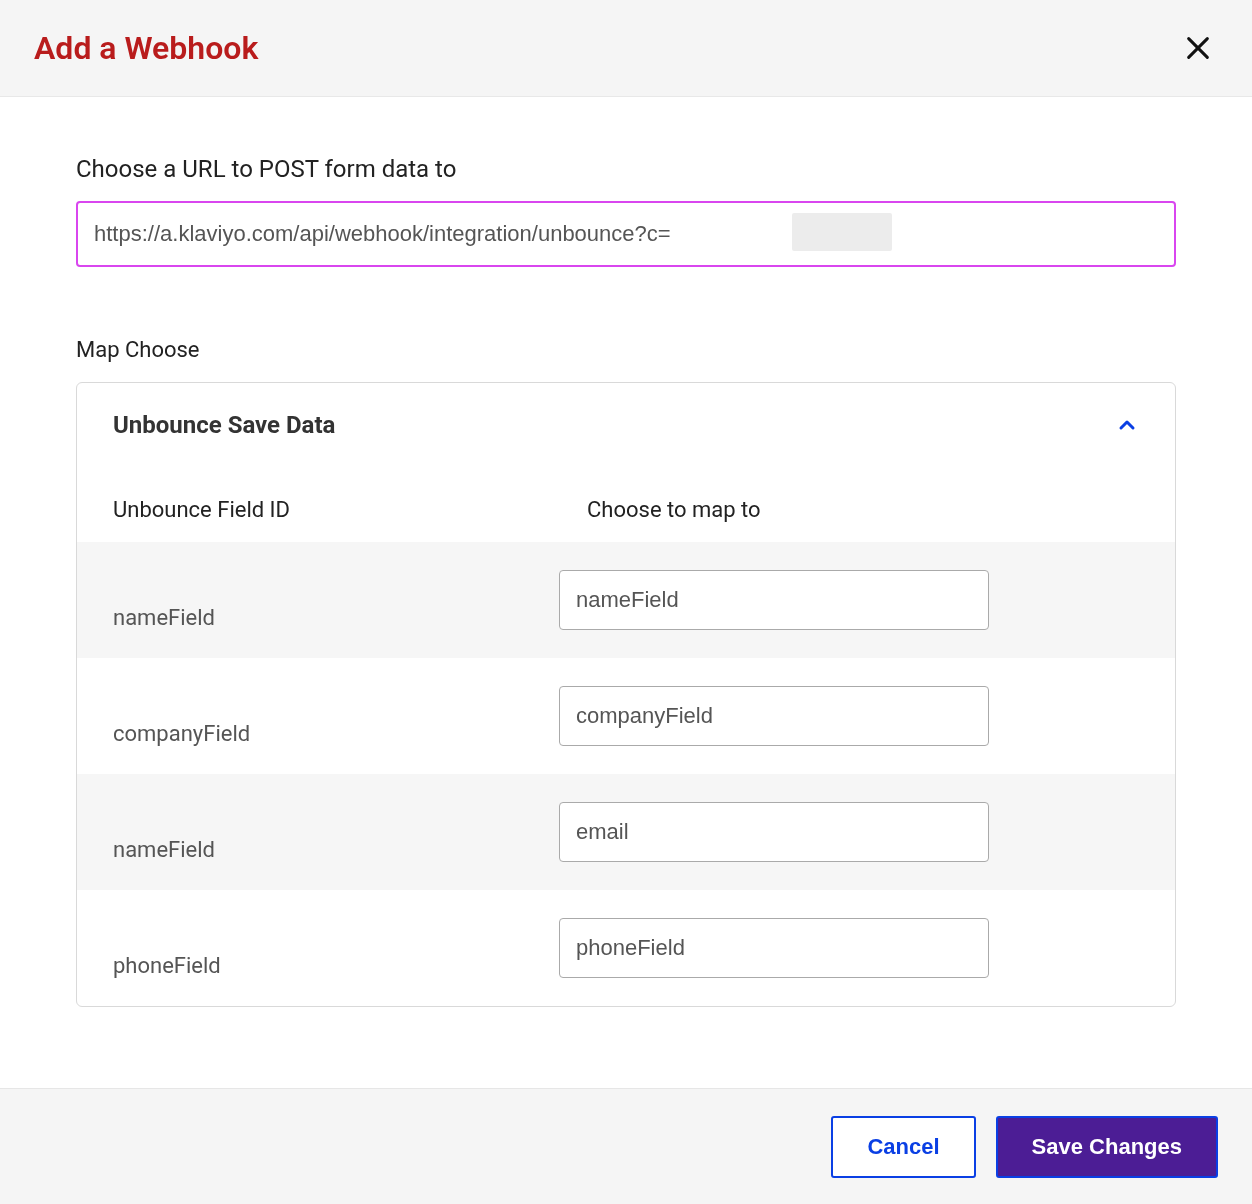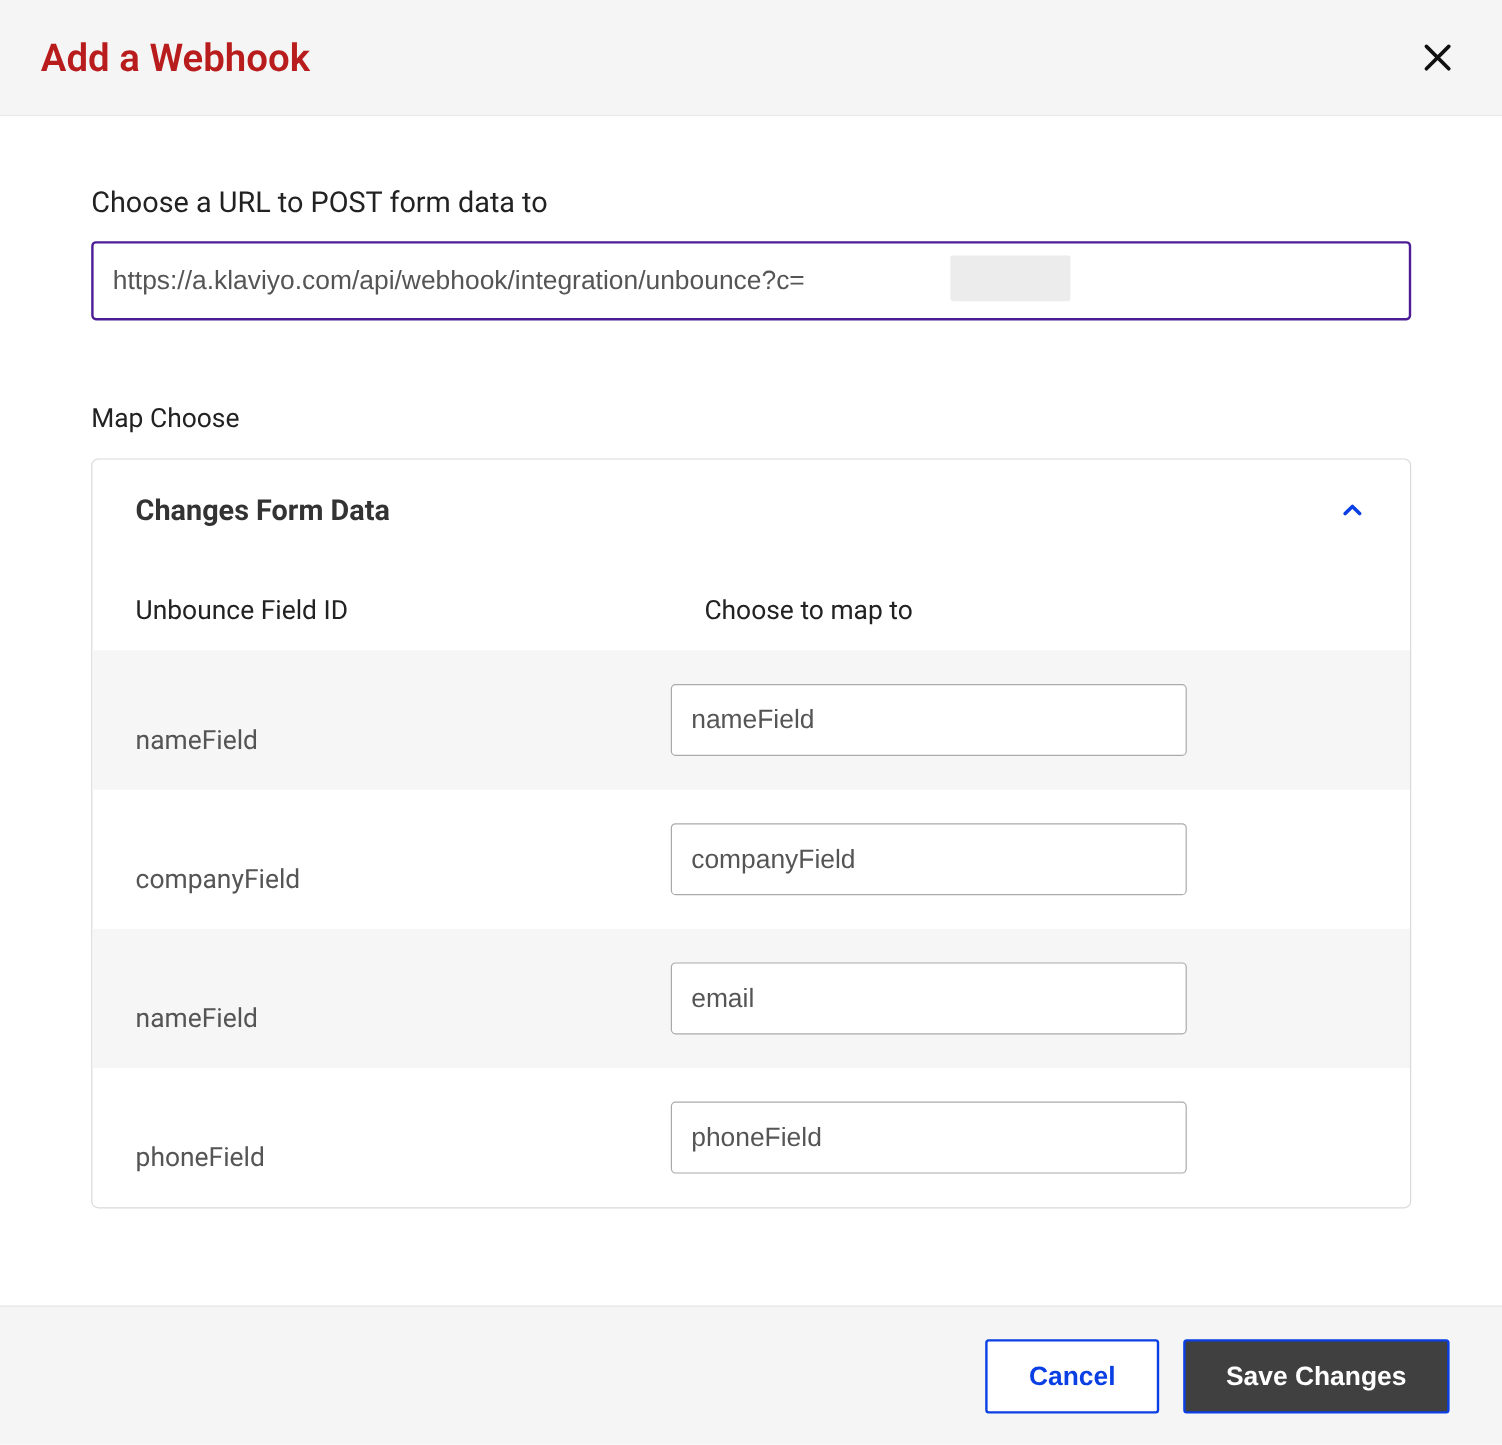--- a/index.html
+++ b/index.html
@@ -43,21 +43,21 @@
     overflow: hidden;
   }
   .section-label {
     font-size: 24px;
     color: #222;
     margin-bottom: 18px;
     margin-top: 32px;
   }
   .url-input {
     width: 100%;
-    border: 2px solid #4c1d95;
+    border: 2px solid #d946ef;
     border-radius: 4px;
     padding: 18px 16px;
     font-size: 22px;
     color: #555;
     outline: none;
     background: #fff;
     position: relative;
   }
   .url-wrap { position: relative; margin-bottom: 70px; }
   .url-mask {
@@ -136,37 +136,37 @@
     position: absolute;
     left: 0;
     right: 0;
     bottom: 0;
     height: 116px;
     background: #f5f5f5;
     border-top: 1px solid #e6e6e6;
     display: flex;
     justify-content: flex-end;
     align-items: center;
-    padding: 0 44px;
+    padding: 0 34px;
     gap: 20px;
   }
   .btn {
     font-size: 22px;
     font-weight: 600;
     padding: 16px 34px;
     border-radius: 3px;
     cursor: pointer;
     border: 2px solid #0a3fe4;
   }
   .btn-secondary {
     background: #fff;
     color: #0a3fe4;
   }
   .btn-primary {
-    background: #404040;
+    background: #4c1d95;
     color: #fff;
   }
 </style>
 </head>
 <body>
 
 <div class="dialog-header">
   <div class="dialog-title">Add a Webhook</div>
   <button class="close-btn" aria-label="Close">
     <svg viewBox="0 0 24 24" fill="none" stroke="#111" stroke-width="2.6" stroke-linecap="round">
@@ -183,21 +183,21 @@
   <div class="url-wrap">
     <input type="text" class="url-input" value="https://a.klaviyo.com/api/webhook/integration/unbounce?c=" style="">
     <div class="url-mask"></div>
   </div>
 
   <div class="map-fields-label">Map Choose</div>
 
   <div class="panel">
 
     <div class="panel-header">
-      <div class="panel-title">Changes Form Data</div>
+      <div class="panel-title">Unbounce Save Data</div>
       <svg class="chevron" viewBox="0 0 24 24" fill="none" stroke="currentColor" stroke-width="3" stroke-linecap="round" stroke-linejoin="round">
         <polyline points="6 15 12 9 18 15"></polyline>
       </svg>
     </div>
 
     <div class="columns">
       <div class="col-head left">Unbounce Field ID</div>
       <div class="col-head right">Choose to map to</div>
     </div>
 

